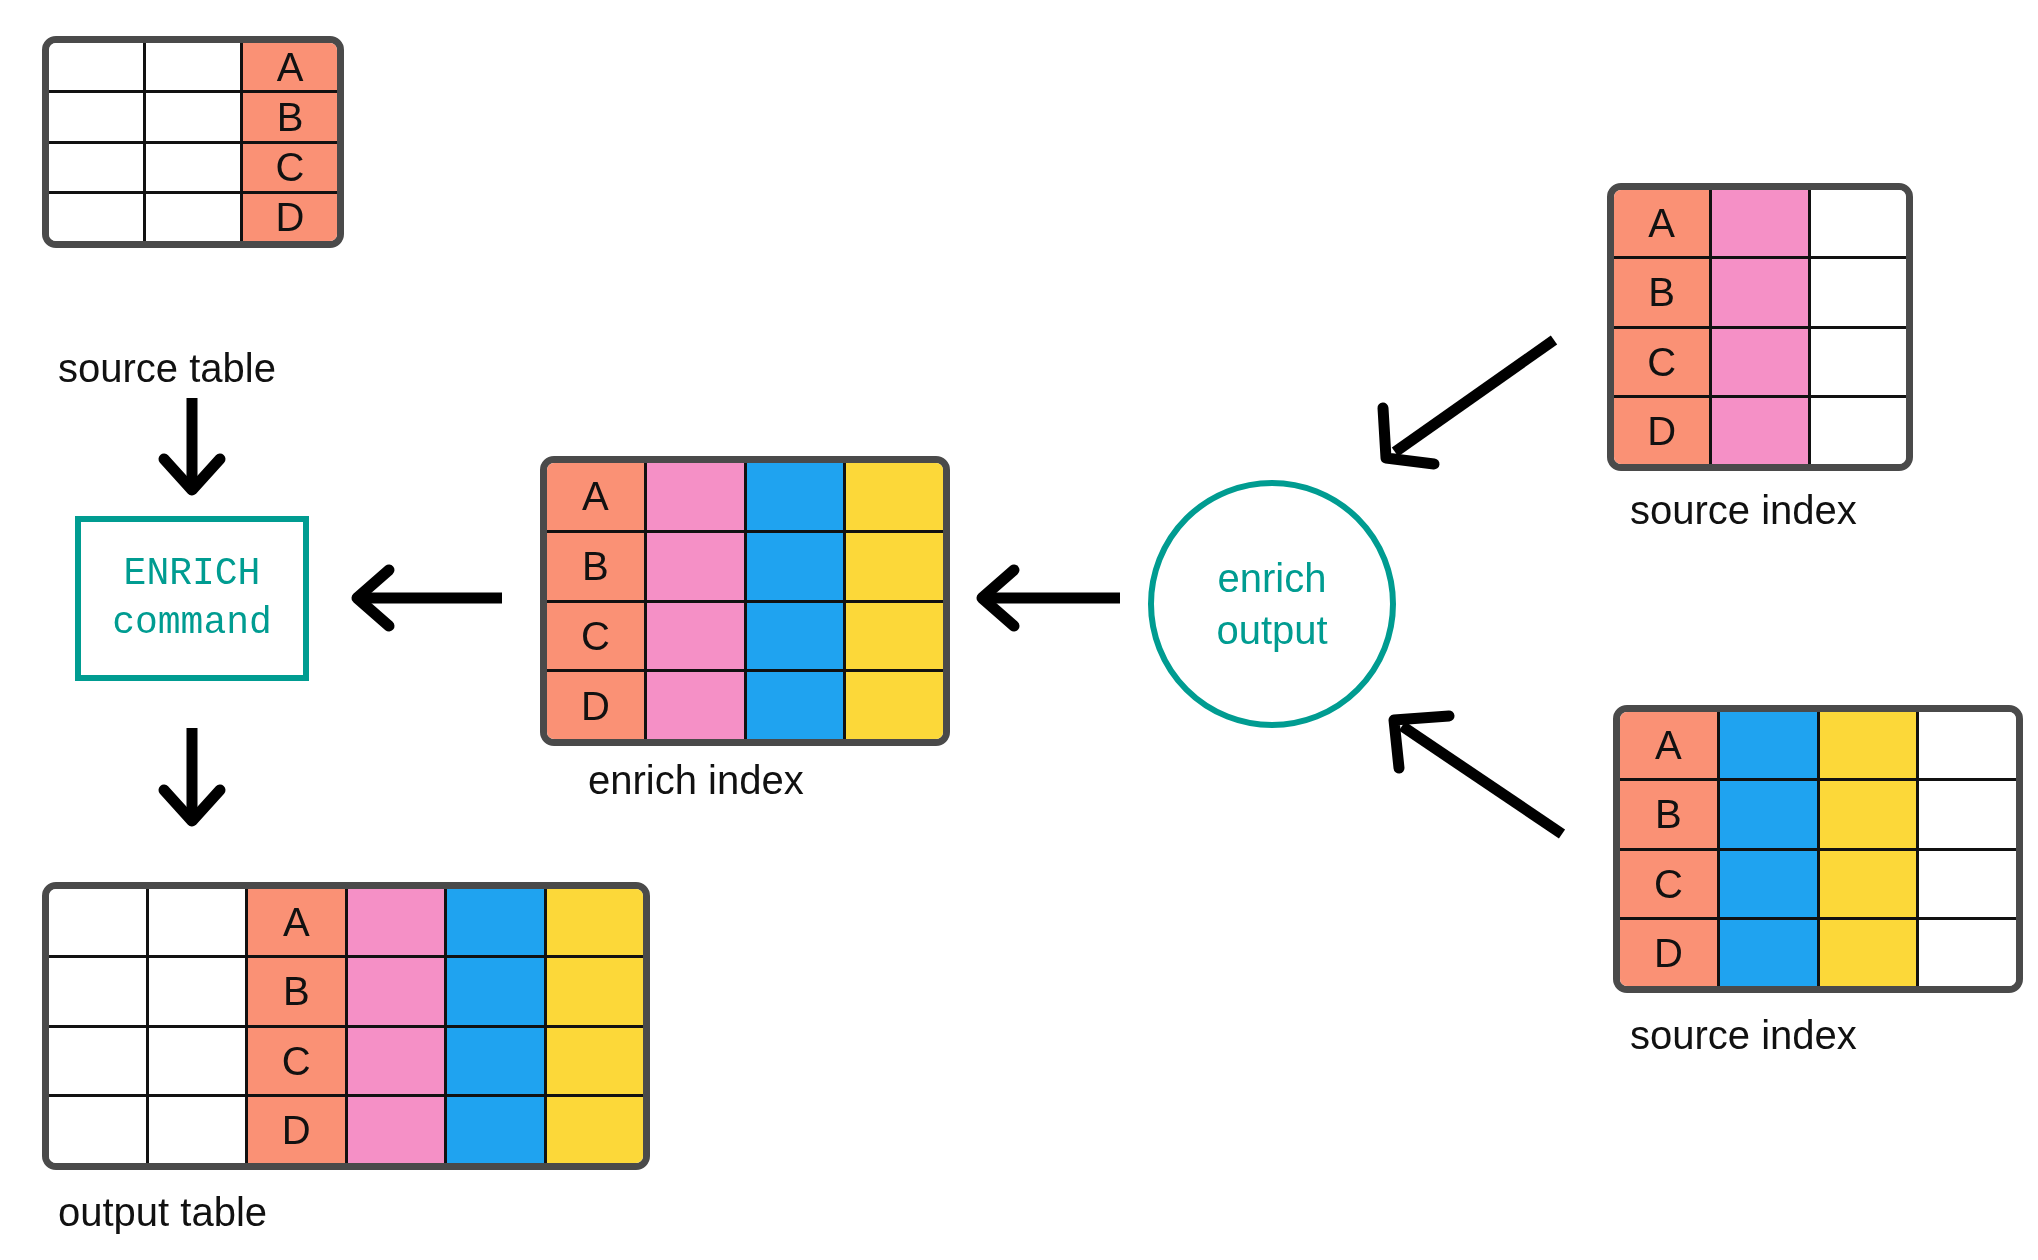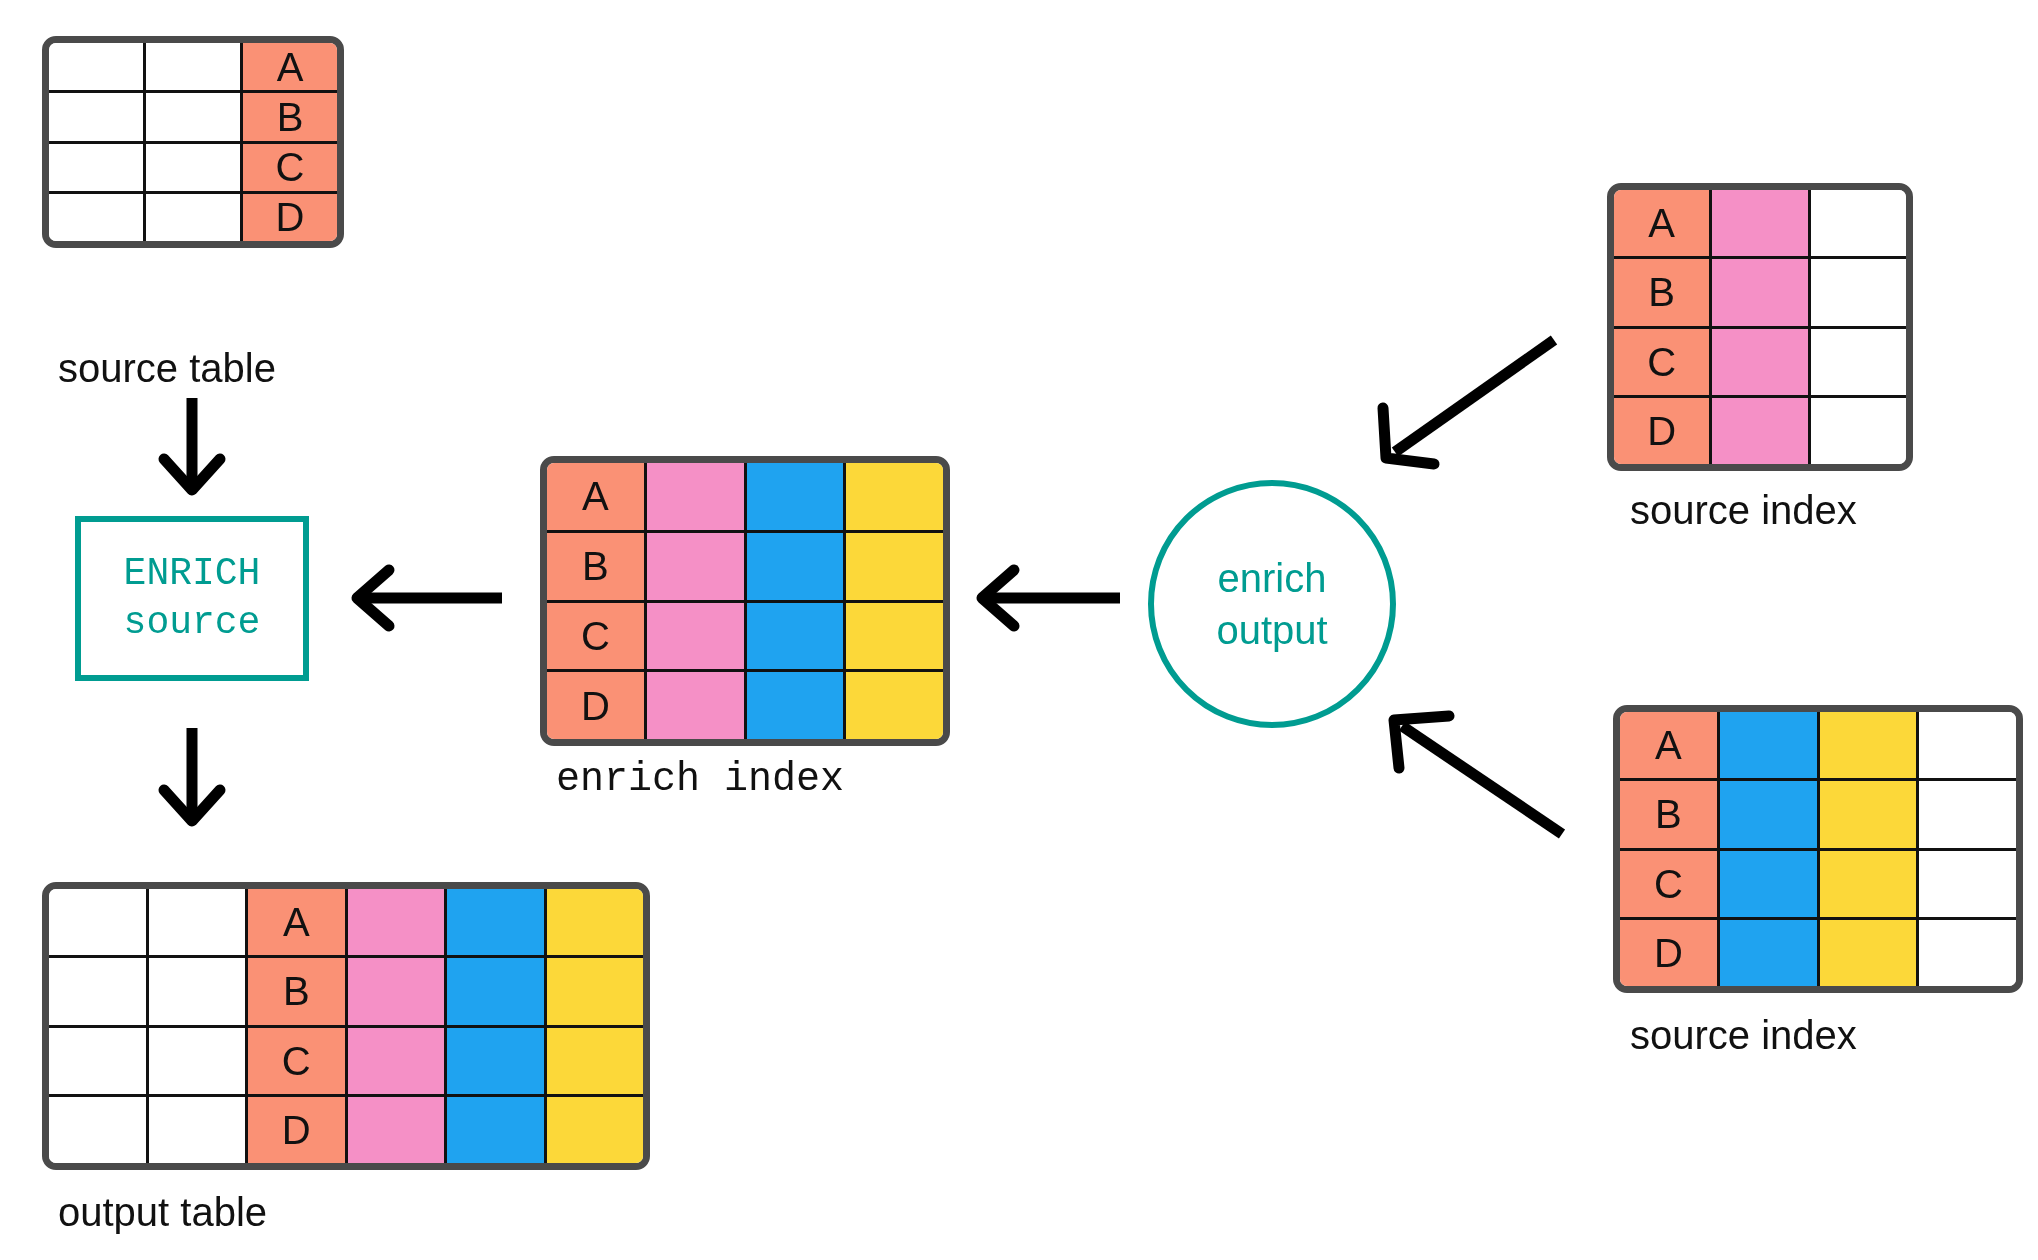--- a/index.html
+++ b/index.html
@@ -140,21 +140,21 @@
     <div class="row">
       <div class="cell" style="background:#ffffff;"></div>
       <div class="cell" style="background:#ffffff;"></div>
       <div class="cell" style="background:#fa9175;">D</div>
     </div>
   </div>
   <div class="caption" style="left:58px; top:348px;">source table</div>
 
   <div class="cmd-box" style="left:75px; top:516px; width:234px; height:165px;">
     <span>ENRICH</span>
-    <span>source</span>
+    <span>command</span>
   </div>
 
   <div class="tbl" style="left:540px; top:456px; width:410px; height:290px;">
     <div class="row">
       <div class="cell" style="background:#fa9175;">A</div>
       <div class="cell" style="background:#f590c6;"></div>
       <div class="cell" style="background:#1fa3f0;"></div>
       <div class="cell" style="background:#fcd839;"></div>
     </div>
     <div class="row">
@@ -169,21 +169,21 @@
       <div class="cell" style="background:#1fa3f0;"></div>
       <div class="cell" style="background:#fcd839;"></div>
     </div>
     <div class="row">
       <div class="cell" style="background:#fa9175;">D</div>
       <div class="cell" style="background:#f590c6;"></div>
       <div class="cell" style="background:#1fa3f0;"></div>
       <div class="cell" style="background:#fcd839;"></div>
     </div>
   </div>
-  <div class="caption" style="left:556px; top:760px;font-family:Liberation Mono, monospace;">enrich index</div>
+  <div class="caption" style="left:588px; top:760px;">enrich index</div>
 
   <div class="policy-circle" style="left:1148px; top:480px; width:248px; height:248px;">
     <span>enrich</span>
     <span>output</span>
   </div>
 
   <div class="tbl" style="left:1607px; top:183px; width:306px; height:288px;">
     <div class="row">
       <div class="cell" style="background:#fa9175;">A</div>
       <div class="cell" style="background:#f590c6;"></div>

